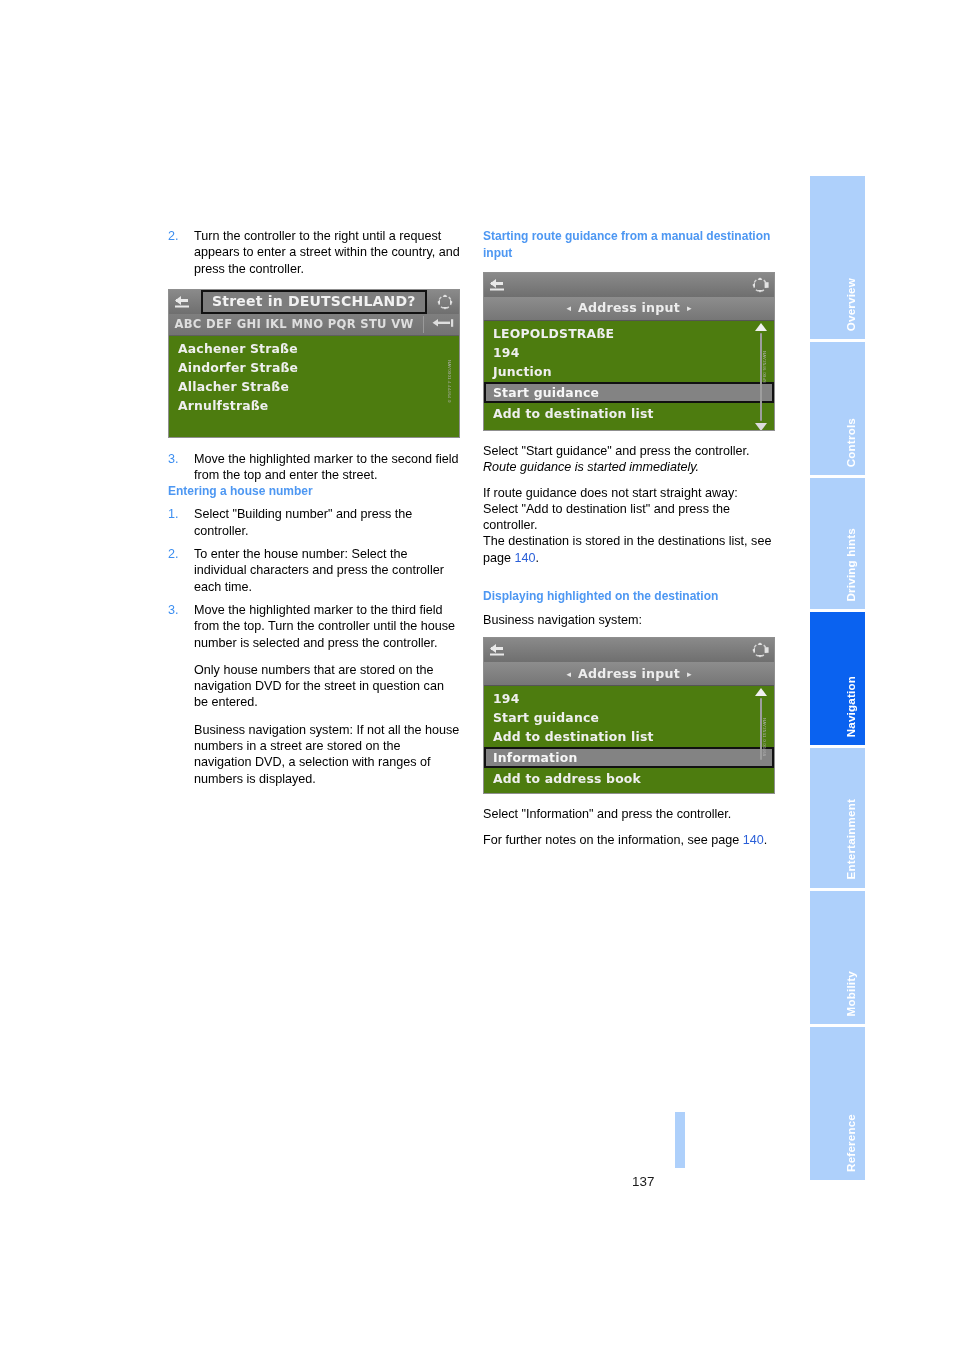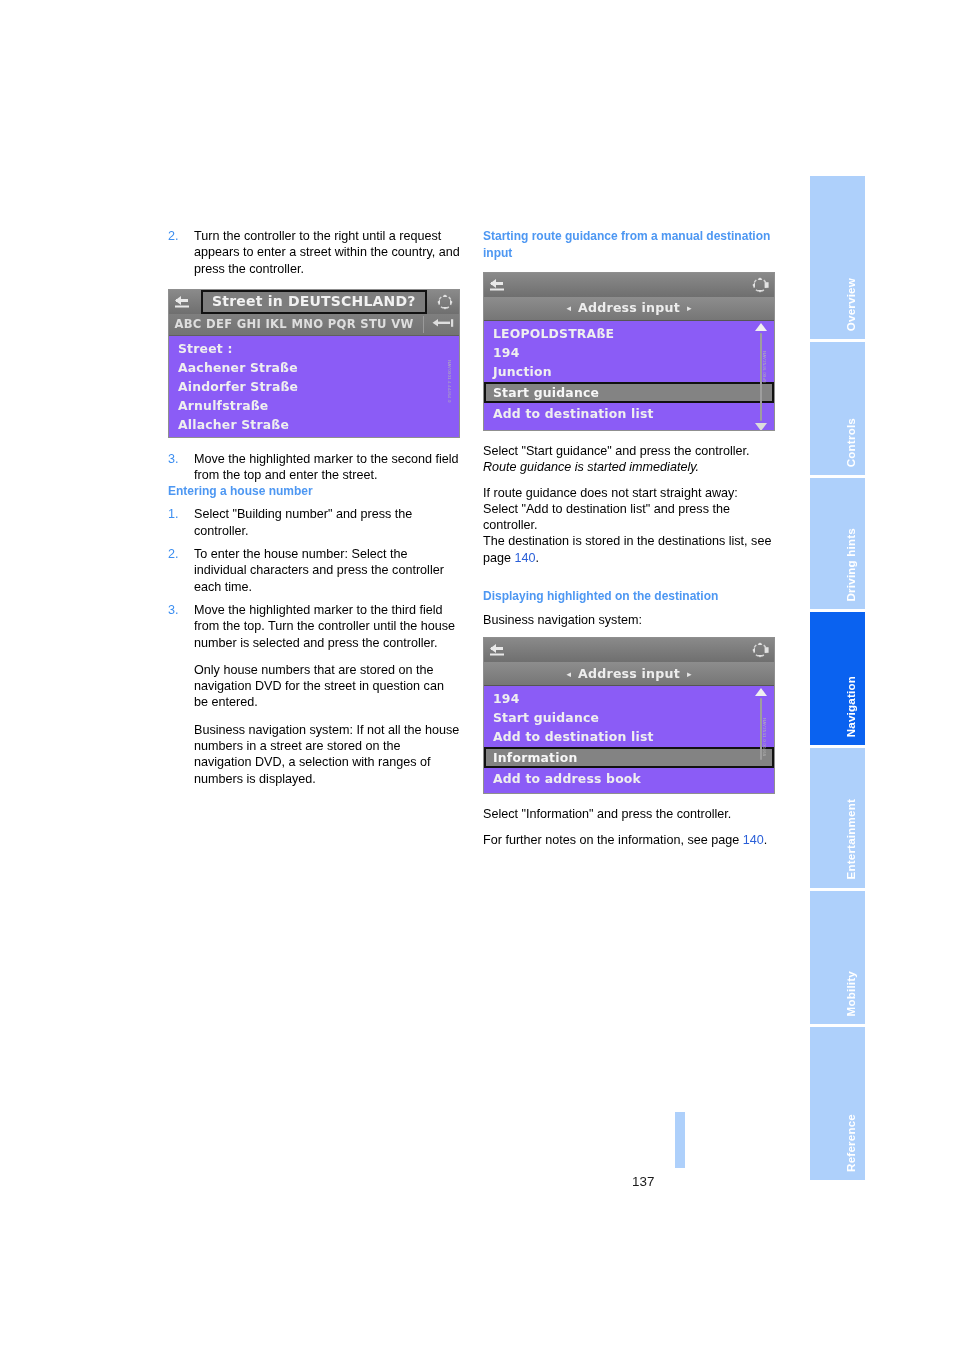--- a/index.html
+++ b/index.html
@@ -135,21 +135,21 @@
     align-items: center;
     justify-content: center;
     color: #ededed;
     font-size: 12.6px;
     font-weight: bold;
     letter-spacing: .2px;
     border-bottom: 1px solid #555;
   }
   .nav-bar .arr { font-size: 9px; margin: 0 7px; opacity: .95; }
   .shot-list {
-    background: #8b5cf6;
+    background: #4d7c0f;
     position: relative;
     padding: 3px 0 1px 0;
   }
   .shot-row {
     color: #efefef;
     font-size: 12.4px;
     font-weight: bold;
     padding: 1px 0 1px 9px;
     line-height: 17px;
     letter-spacing: .2px;
@@ -280,25 +280,24 @@
         <span>ABC DEF GHI IKL MNO PQR STU VW</span>
         <span class="bs">
           <svg width="22" height="10" viewBox="0 0 22 10">
             <rect x="5" y="3.6" width="13" height="2.4" fill="#dedede"></rect>
             <path d="M6 1 L0.5 4.8 L6 8.6 z" fill="#dedede"></path>
             <rect x="19" y="1.2" width="2.2" height="7.6" fill="#dedede"></rect>
           </svg>
         </span>
       </div>
       <div class="shot-list" style="height:99px;">
-        <div class="shot-row">Street :</div>
         <div class="shot-row">Aachener Straße</div>
         <div class="shot-row">Aindorfer Straße</div>
+        <div class="shot-row">Allacher Straße</div>
         <div class="shot-row">Arnulfstraße</div>
-        <div class="shot-row">Allacher Straße</div>
       </div>
       <span class="shot-caption" style="right:2px; top:70px;">NAV0001.4.44464.0</span>
     </div>
 
     <ol class="numlist" style="margin-top:13px;">
       <li class="numitem">
         <span class="num">3.</span>
         <span>Move the highlighted marker to the second field from the top and enter the street.</span>
       </li>
     </ol>

